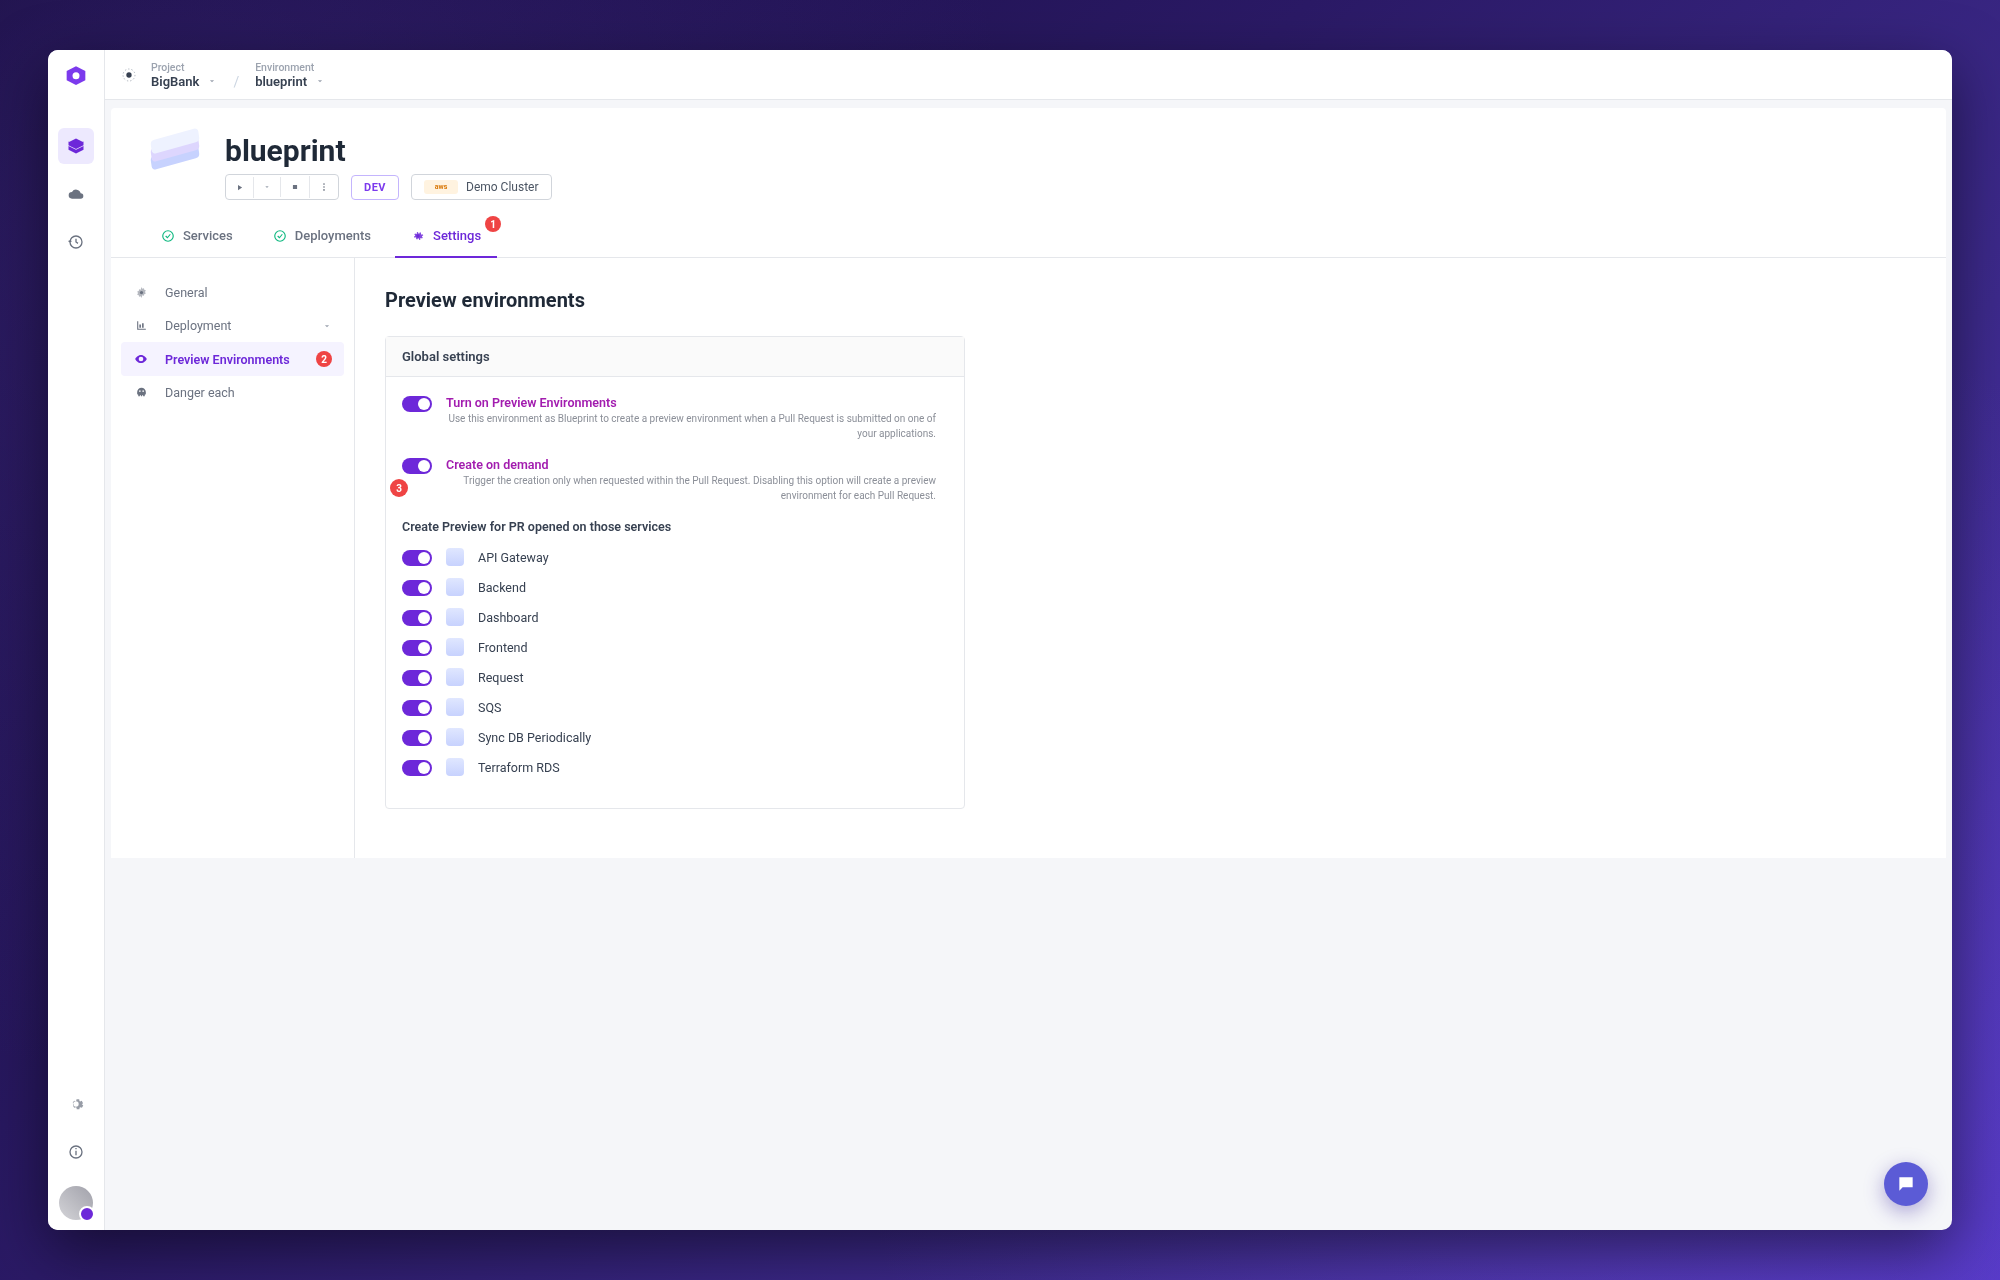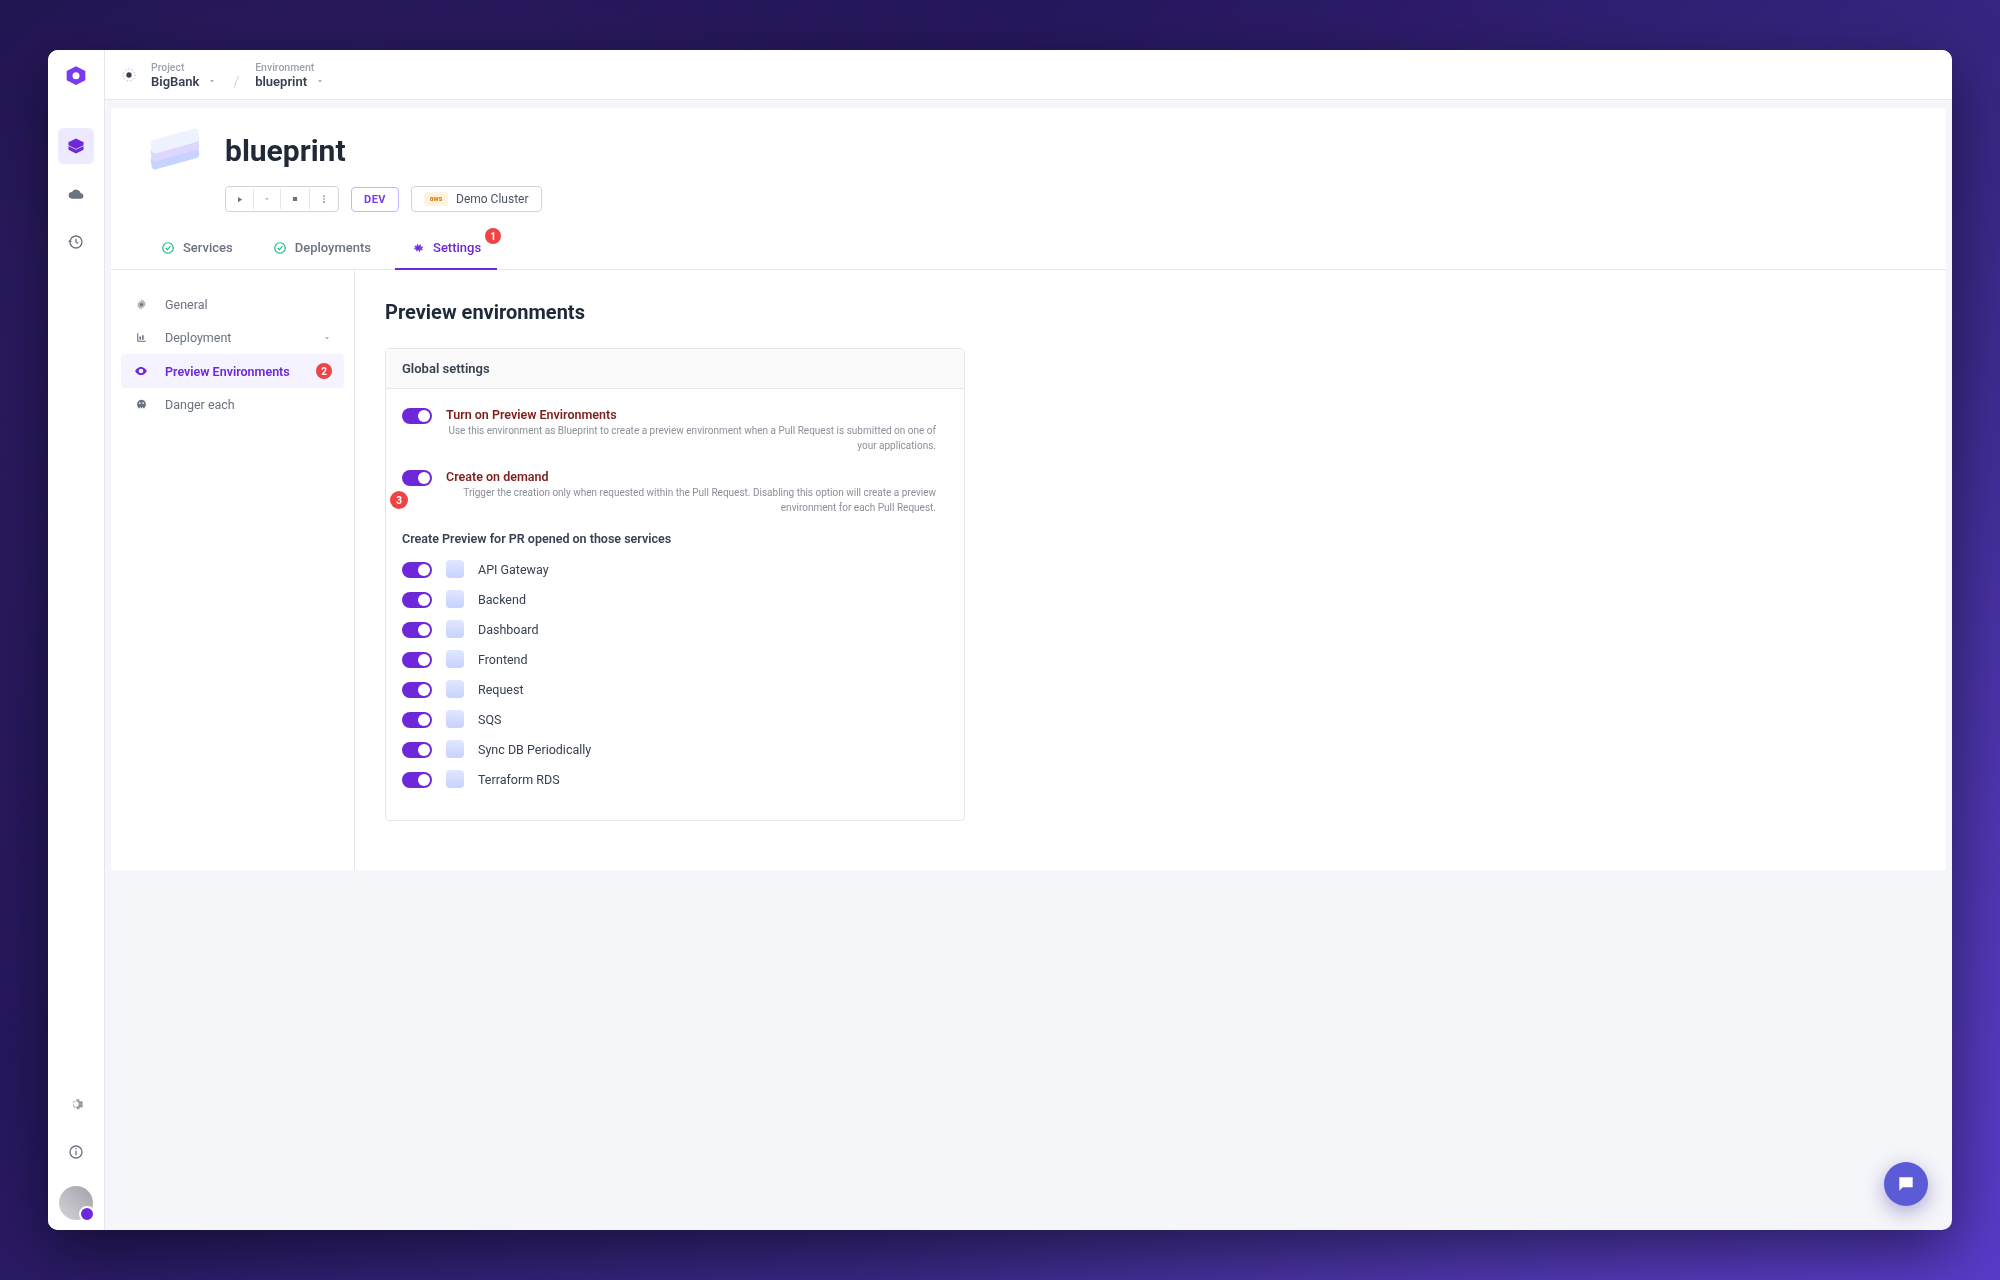--- a/index.html
+++ b/index.html
@@ -80,29 +80,29 @@
   }
   .env-title-row { display:flex; align-items:center; gap:20px; }
   .env-icon {
     width:60px; height:48px; position:relative;
   }
   .env-icon .plate { position:absolute; width:48px; height:14px; left:6px; border-radius:4px; transform: skewY(-8deg) rotate(-8deg); }
   .env-icon .p1 { top:24px; background:#c7d2fe; }
   .env-icon .p2 { top:16px; background:#ddd6fe; }
   .env-icon .p3 { top:8px; background:#eef2ff; }
   .env-title { font-size:30px; font-weight:700; color:#1f2937; }
-  .env-actions { display:flex; align-items:center; gap:12px; margin-top:12px; margin-left: 80px; }
+  .env-actions { display:flex; align-items:center; gap:12px; margin-left: 80px; }
   .btn-group, .pill, .chip {
     display:flex; align-items:center; border:1px solid #d1d5db; border-radius:4px; background:#fff;
   }
   .btn-group .btn { padding:6px 9px; border-right:1px solid #e5e7eb; cursor:pointer; color:#6b7280; font-size:12px;}
   .btn-group .btn:last-child { border-right:none; }
   .pill { padding:5px 12px; font-size:11px; font-weight:700; color:#7c3aed; letter-spacing:.5px; cursor:pointer; border-color:#c4b5fd;}
   .chip { padding:5px 12px; font-size:12px; color:#4b5563; gap:8px; cursor:pointer;}
-  .aws-dot { width:24px; height:14px; border-radius:3px; background:#fff3e0; display:flex; align-items:center; justify-content:center; font-size:7px; color:#d97706; font-weight:700;}
+  .aws-dot { width:34px; height:14px; border-radius:3px; background:#fff3e0; display:flex; align-items:center; justify-content:center; font-size:7px; color:#d97706; font-weight:700;}
 
   .tabs { display:flex; gap:8px; margin-top:18px; position:relative;}
   .tab {
     display:flex; align-items:center; gap:8px; padding:10px 16px 14px;
     font-size:13px; font-weight:500; color:#6b7280; cursor:pointer; position:relative;
   }
   .tab .ti { color:#10b981; }
   .tab.active { color:#6d28d9; }
   .tab.active .ti { color:#6d28d9; }
   .tab.active::after {
@@ -139,21 +139,21 @@
     border-bottom:1px solid #e5e7eb; background:#fafafa;
   }
   .card-body { padding: 18px 16px 20px; position:relative;}
   .setting-row { display:flex; gap:14px; margin-bottom:16px; align-items:flex-start;}
   .toggle {
     width:30px; height:16px; border-radius:10px; background:#6d28d9; position:relative; flex-shrink:0; cursor:pointer; margin-top:1px;
   }
   .toggle::after{
     content:""; position:absolute; right:2px; top:2px; width:12px; height:12px; border-radius:50%; background:#fff;
   }
-  .setting-txt .t { font-size:12.5px; font-weight:600; color:#7f1d1d; }
+  .setting-txt .t { font-size:12.5px; font-weight:600; color:#a21caf; }
   .setting-txt .d { font-size:10px; color:#8b8f98; margin-top:2px; line-height:1.45; max-width:490px;text-align:right;}
   .float-badge {
     position:absolute; left:-12px;
     background:#ef4444; color:#fff; font-size:10px; font-weight:700;
     width:18px; height:18px; border-radius:50%; display:flex; align-items:center; justify-content:center;
   }
   .sub-title { font-size:12.5px; font-weight:600; color:#374151; margin:16px 0 14px;}
   .svc-row { display:flex; align-items:center; gap:14px; margin-bottom:12px;}
   .svc-icon { width:18px; height:18px; border-radius:4px; background:linear-gradient(180deg,#e0e7ff,#c7d2fe); flex-shrink:0;}
   .svc-name { font-size:12.5px; color:#374151;}

